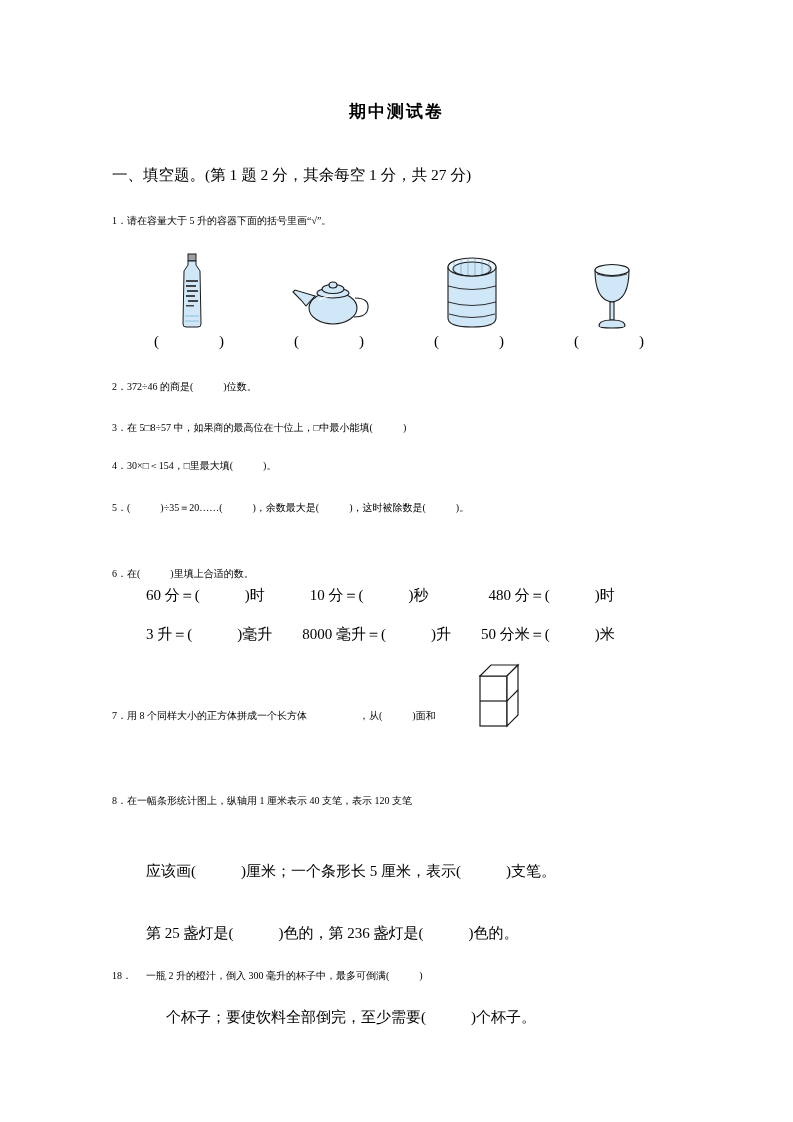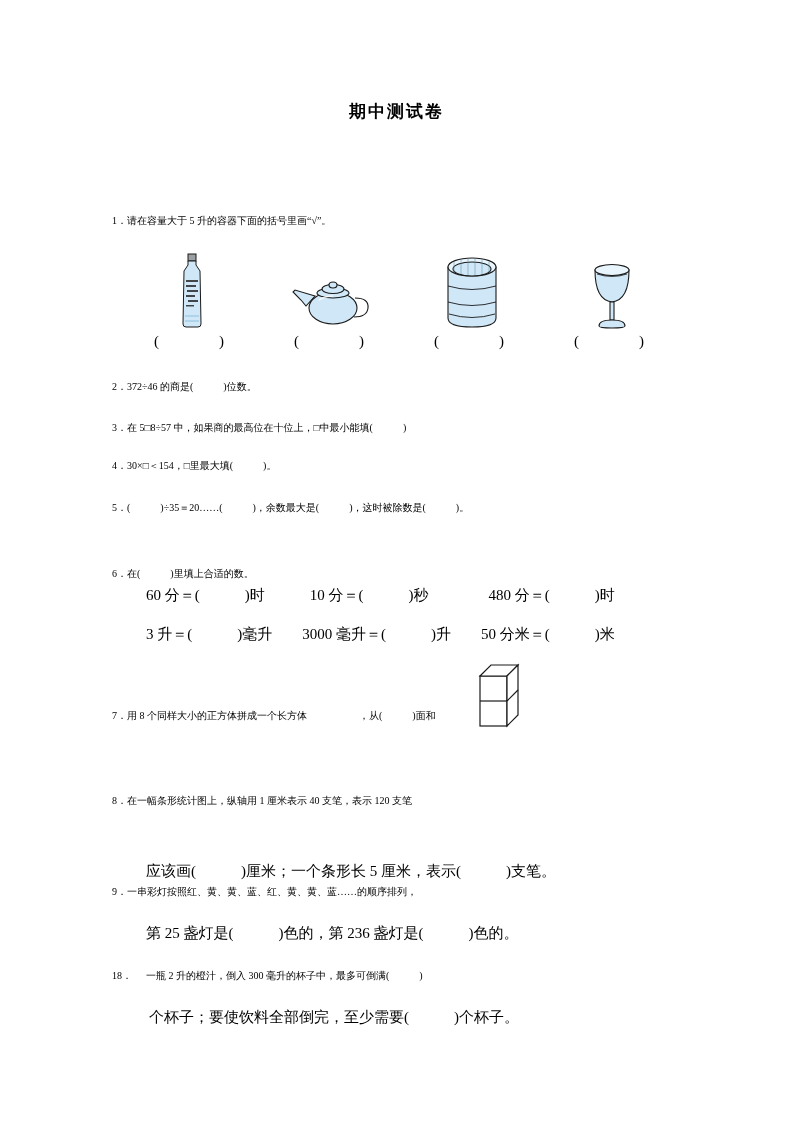--- a/index.html
+++ b/index.html
@@ -91,20 +91,21 @@
     height: 66px;
   }
 </style>
 </head>
 <body>
 
 <div class="page">
 
   <div class="title">期中测试卷</div>
 
+  <div class="section-head">一、填空题。(第 1 题 2 分，其余每空 1 分，共 27 分)</div>
 
   <div class="q" style="left:112px; top:213px;">
     <span class="qnum">1．</span><span>请在容量大于 5 升的容器下面的括号里画“√”。</span>
   </div>
 
   <div class="fig-row">
 
     <div class="fig-cell" style="left:20px;">
       <div class="fig-art">
         <svg width="40" height="80" viewBox="0 0 40 80">
@@ -212,21 +213,21 @@
   </div>
 
   <div class="q" style="left:112px; top:500px;">
     <span class="qnum">5．</span><span>(　　　)÷35＝20……(　　　)，余数最大是(　　　)，这时被除数是(　　　)。</span>
   </div>
 
   <div class="q" style="left:112px; top:566px;">
     <span class="qnum">6．</span><span>在(　　　)里填上合适的数。</span>
   </div>
   <div class="sub" style="left:146px; top:586px;">60 分＝(　　　)时　　　10 分＝(　　　)秒　　　　480 分＝(　　　)时</div>
-  <div class="sub" style="left:146px; top:625px;">3 升＝(　　　)毫升　　3000 毫升＝(　　　)升　　50 分米＝(　　　)米</div>
+  <div class="sub" style="left:146px; top:625px;">3 升＝(　　　)毫升　　8000 毫升＝(　　　)升　　50 分米＝(　　　)米</div>
 
   <div class="q" style="left:112px; top:708px;">
     <span class="qnum">7．</span><span>用 8 个同样大小的正方体拼成一个长方体</span><span style="display:inline-block;width:52px;"></span><span>，从(　　　)面和</span>
   </div>
 
   <div class="cuboid-wrap">
     <svg width="46" height="66" viewBox="0 0 46 66">
       <g stroke="#1a1a1a" stroke-width="1.2" fill="#ffffff">
 
         <rect x="2" y="14" width="27" height="50"></rect>
@@ -240,23 +241,20 @@
       </g>
     </svg>
   </div>
 
 
   <div class="q" style="left:112px; top:793px;">
     <span class="qnum">8．</span><span>在一幅条形统计图上，纵轴用 1 厘米表示 40 支笔，表示 120 支笔</span>
   </div>
   <div class="sub" style="left:146px; top:862px;">应该画(　　　)厘米；一个条形长 5 厘米，表示(　　　)支笔。</div>
 
-  <div class="q" style="left:112px; top:884px;">
-    <span class="qnum">9．</span><span>一串彩灯按照红、黄、黄、蓝、红、黄、黄、蓝……的顺序排列，</span>
-  </div>
   <div class="sub" style="left:146px; top:924px;">第 25 盏灯是(　　　)色的，第 236 盏灯是(　　　)色的。</div>
 
   <div class="q" style="left:112px; top:968px;">
     <span class="qnum" style="width:34px;">18．</span><span>一瓶 2 升的橙汁，倒入 300 毫升的杯子中，最多可倒满(　　　)</span>
   </div>
-  <div class="sub" style="left:149px; top:1008px;text-align:center;">个杯子；要使饮料全部倒完，至少需要(　　　)个杯子。</div>
+  <div class="sub" style="left:166px; top:1008px;text-align:center;">个杯子；要使饮料全部倒完，至少需要(　　　)个杯子。</div>
 
 </div>
 
 </body></html>

